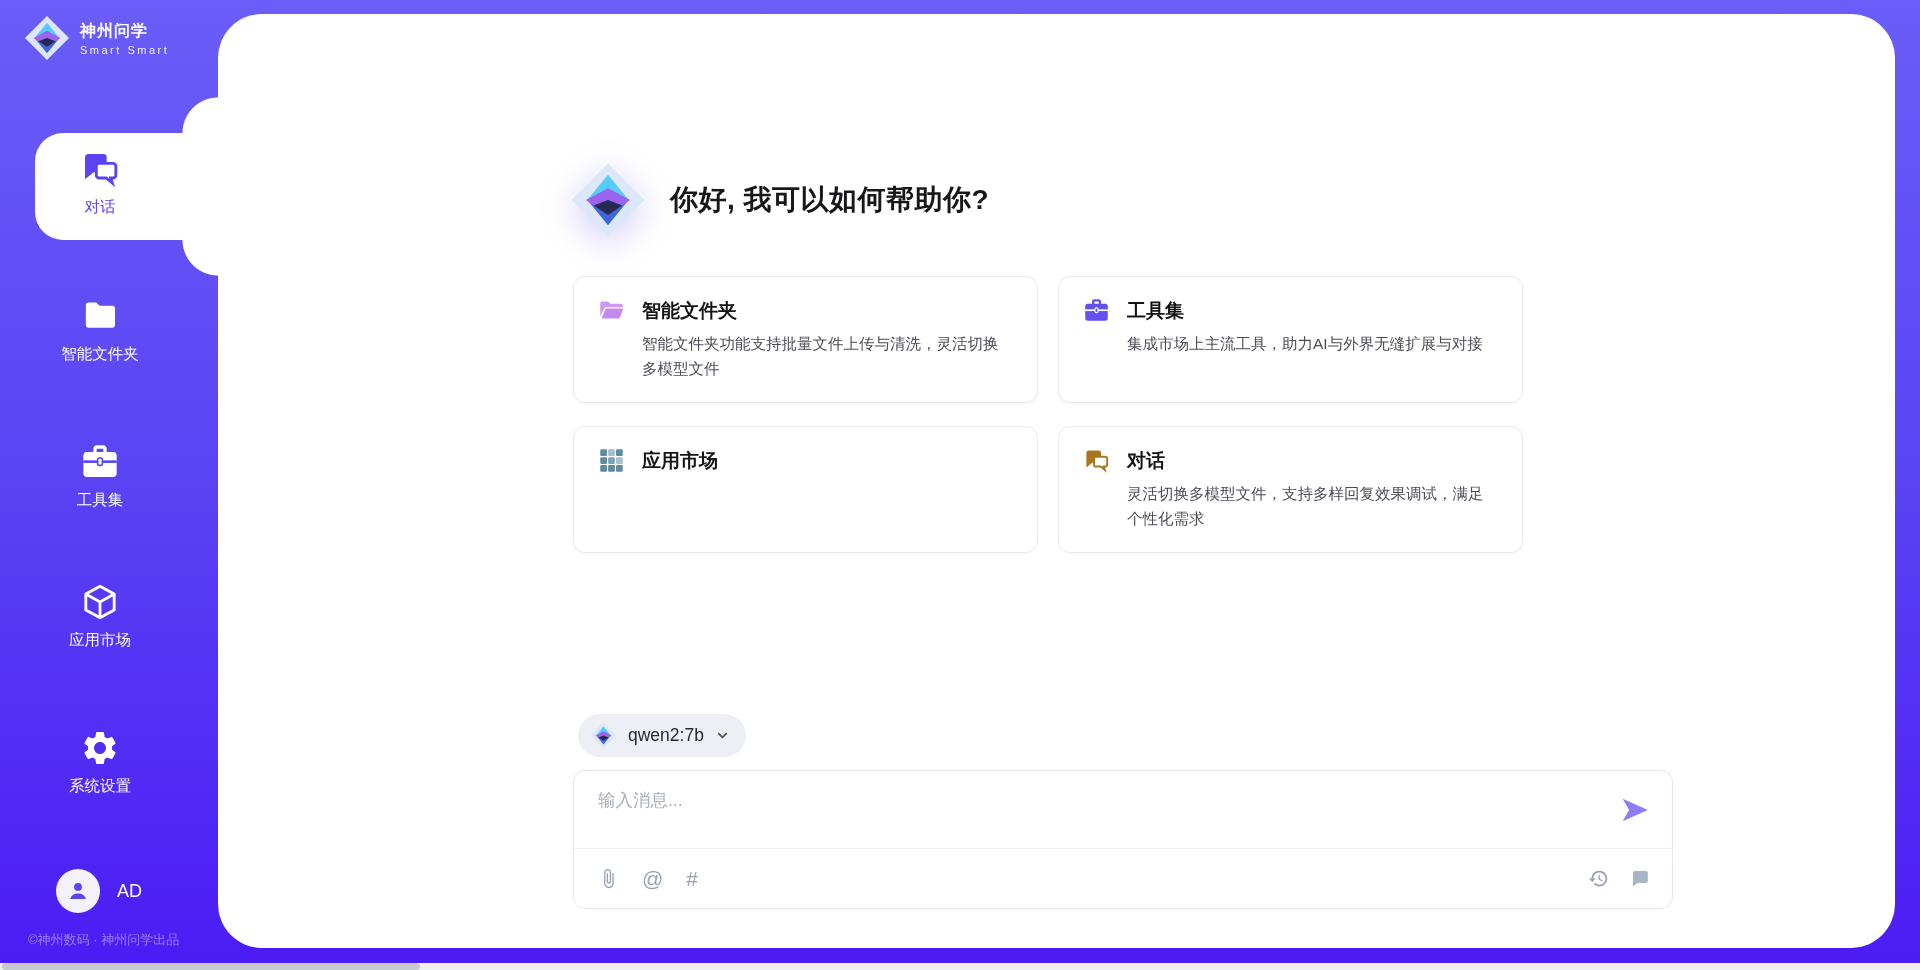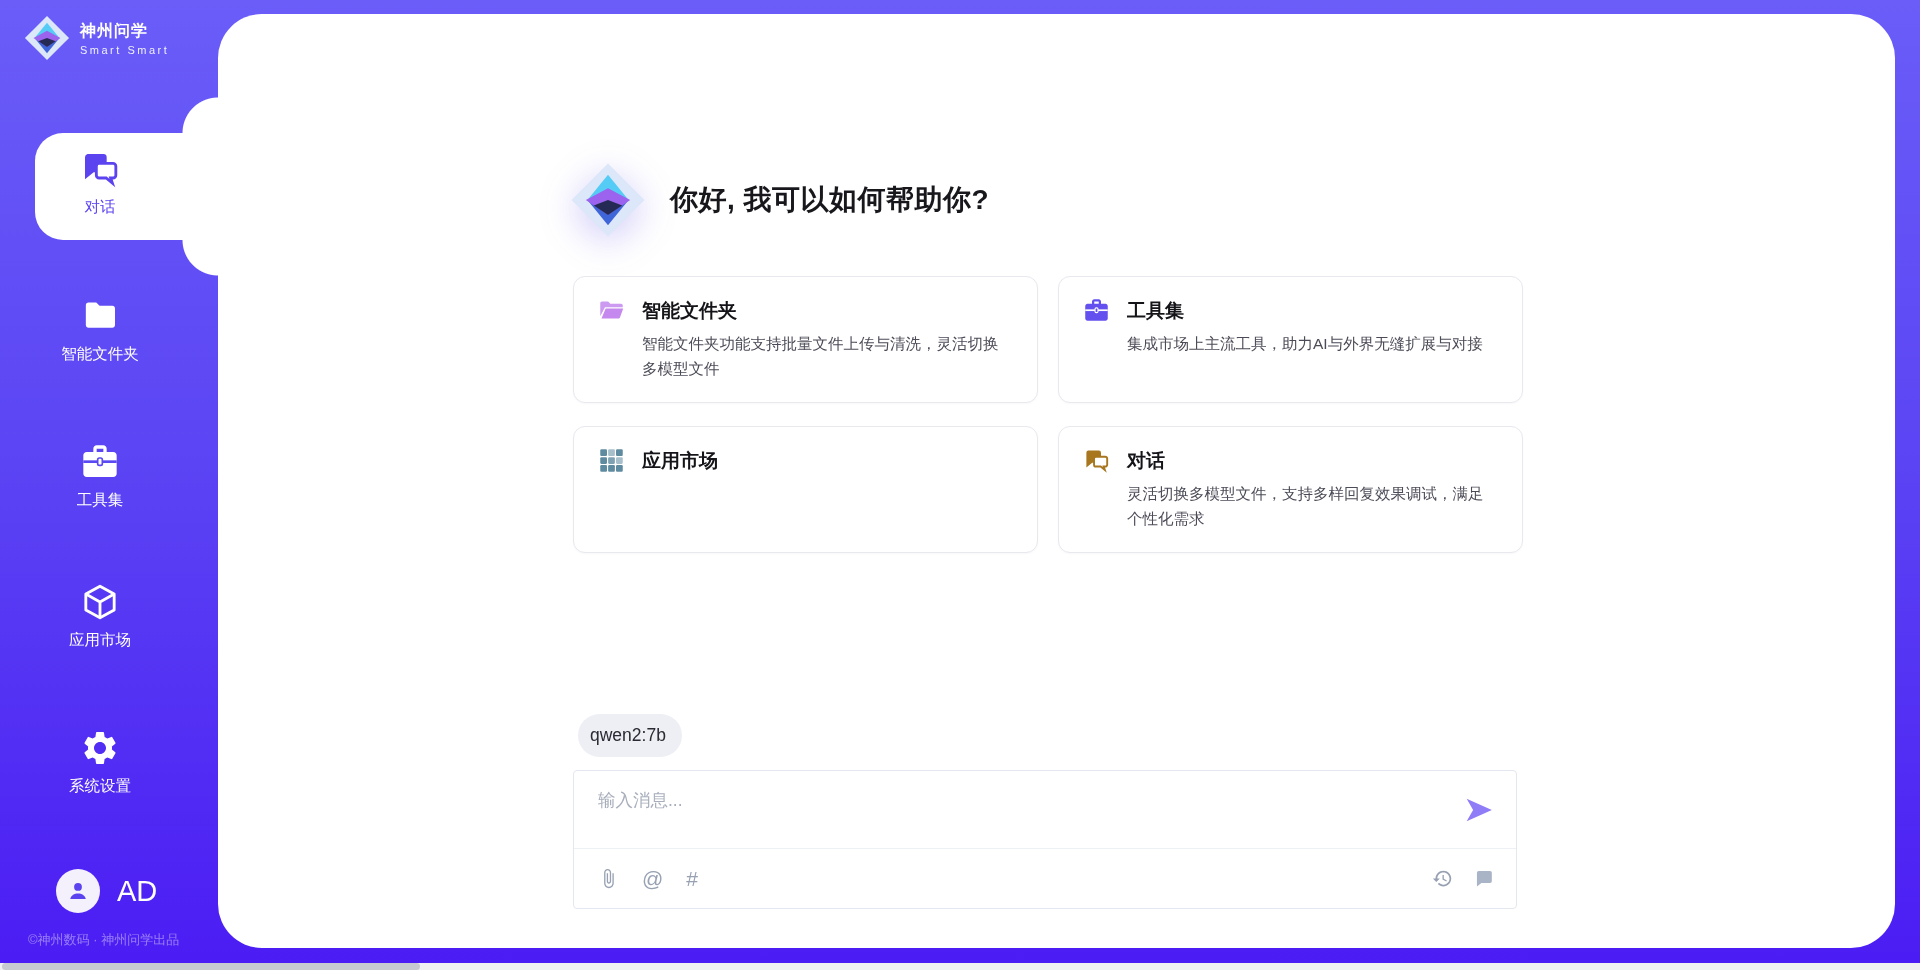--- a/index.html
+++ b/index.html
@@ -36,21 +36,21 @@
     color:#ffffff; cursor:pointer;
   }
   .nav-item .nicon { width:40px; height:40px; display:block; }
   .nav-item .nlabel { font-size:15.5px; font-weight:500; }
   .nav-item.active { color:#5b43f0; }
   .nav-0 { top:149px; } .nav-1 { top:296px; } .nav-2 { top:442px; }
   .nav-3 { top:582px; } .nav-4 { top:728px; }
 
   .user { position:absolute; left:56px; top:869px; display:flex; align-items:center; gap:17px; cursor:pointer; }
   .avatar { width:44px; height:44px; border-radius:50%; background:#f4f1fd; display:flex; align-items:center; justify-content:center; }
-  .user-name { color:#fff; font-size:29px; font-weight:500; }
+  .user-name { color:#fff; font-size:18px; font-weight:500; }
   .copyright { position:absolute; left:8px; top:931px; font-size:13px; color:rgba(255,255,255,.42); white-space:nowrap;margin-left:20px; }
 
   
   .greeting { position:absolute; left:352px; top:148px; display:flex; align-items:center; gap:24px; }
   .greeting .glogo { width:76px; height:76px; filter:drop-shadow(0 8px 18px rgba(96,78,230,.30)); }
   .greeting h1 { font-size:28px; font-weight:700; color:#17171c; letter-spacing:.5px; }
 
   
   .cards {
     position:absolute; left:355px; top:262px; width:950px;
@@ -62,30 +62,30 @@
   }
   .card-head { display:flex; align-items:center; gap:17px; }
   .card-head .cicon { width:27px; height:27px; display:block; }
   .card-title { font-size:19px; font-weight:700; color:#141419; }
   .card-desc { margin:8px 0 0 44px; font-size:15.5px; line-height:1.6; color:#4c4c58; }
 
   
   .model-select {
     position:absolute; left:360px; top:700px; height:43px; border-radius:22px;
     background:#edeff4; display:inline-flex; align-items:center; gap:11px;
-    padding:0 16px 0 12px; cursor:pointer;flex-direction:column;
+    padding:0 16px 0 12px; cursor:pointer;
   }
   .model-select .mlogo { width:27px; height:27px; }
   .model-name { font-size:17.5px; color:#2a2a33; }
   .chev { width:15px; height:15px; }
 
   
   .composer {
-    position:absolute; left:355px; top:756px; width:944px; height:139px;
-    border:1.5px solid #e3e7ef; border-radius:4px; background:#fff;
+    position:absolute; left:355px; top:756px; width:1100px; height:139px;
+    border:1.5px solid #e3e7ef; border-radius:12px; background:#fff;
   }
   .composer-input {
     position:absolute; left:24px; top:17px; width:840px; height:54px;
     border:none; outline:none; resize:none; background:transparent;
     font-family:"Liberation Sans", sans-serif; font-size:17.5px; color:#3a3a44;
   }
   .composer-input::placeholder { color:#a8aebc; }
   .send-btn { position:absolute; right:22px; top:24px; width:30px; height:30px; cursor:pointer; }
   .composer-divider { position:absolute; left:0; right:0; top:77px; border-top:1px solid #edf0f4; }
   .composer-toolbar {

